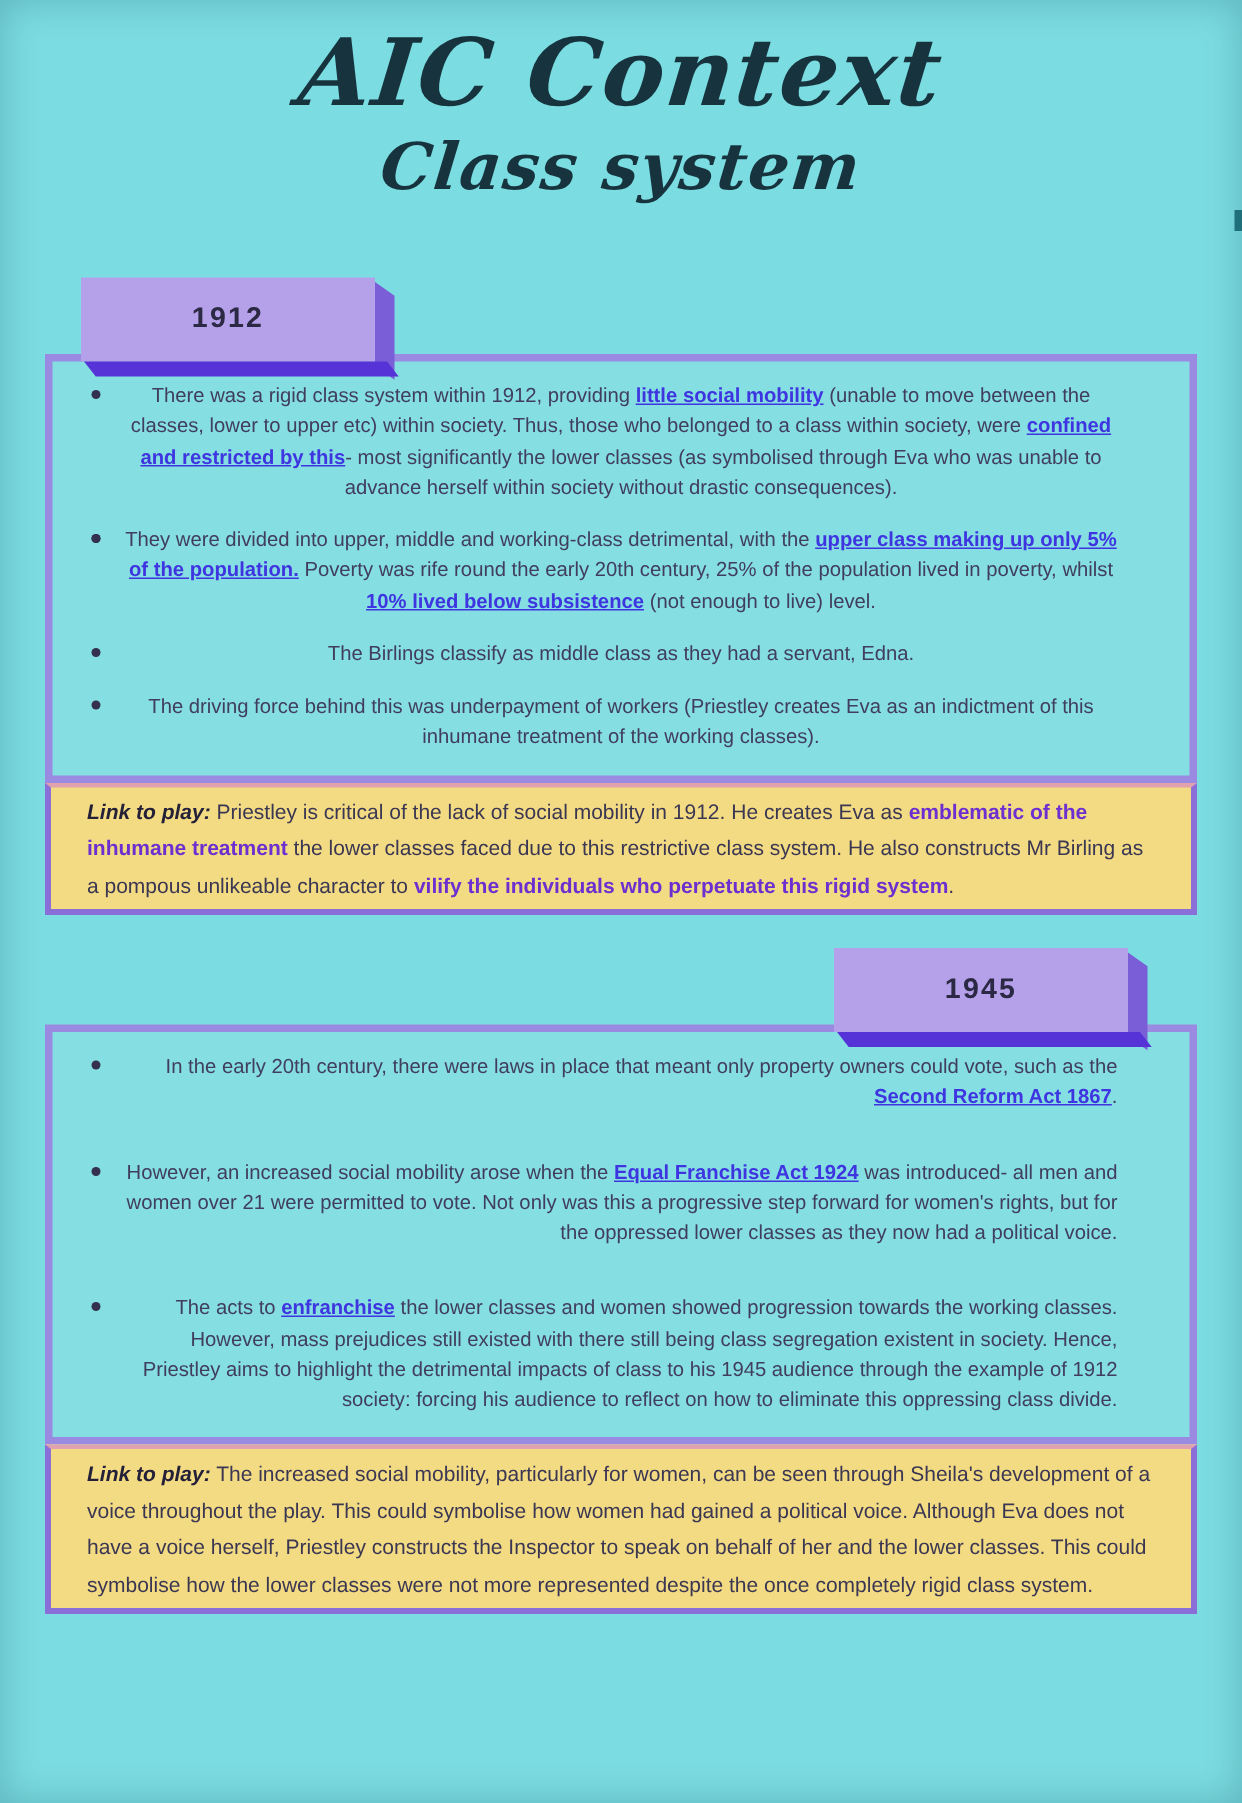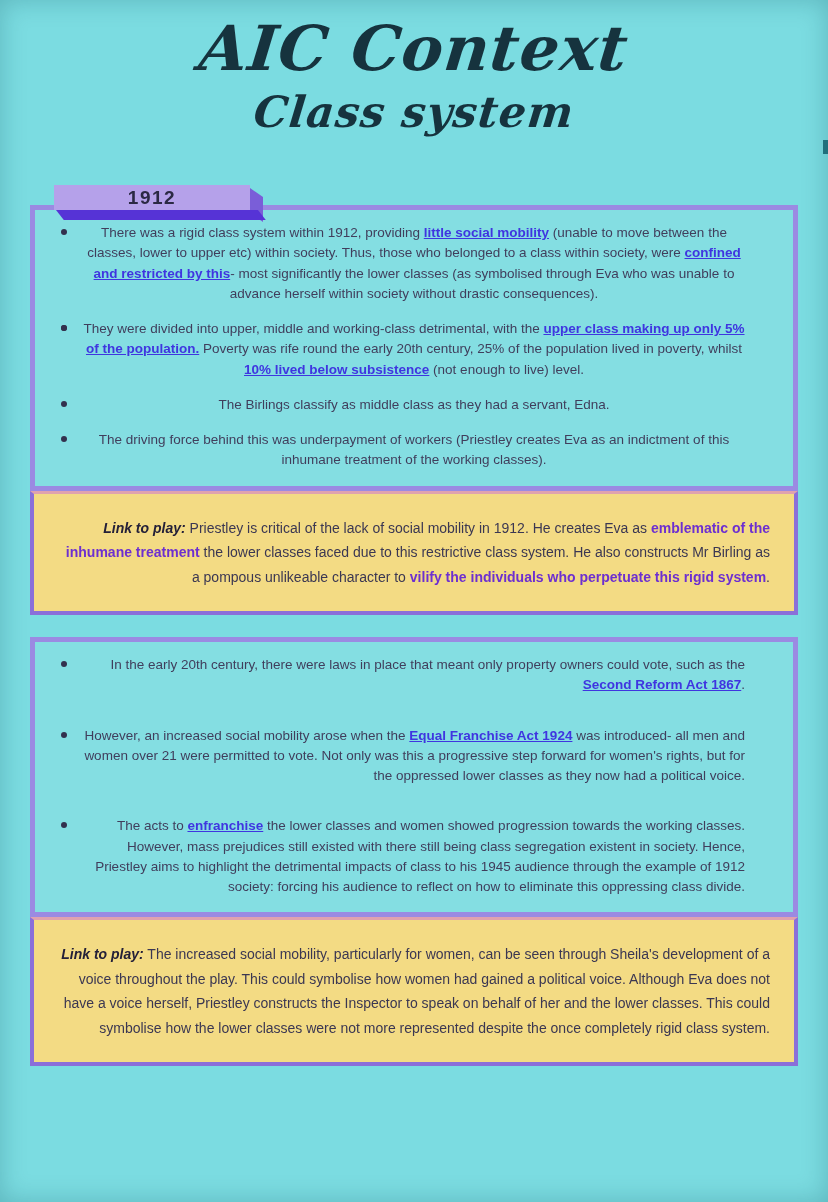--- a/index.html
+++ b/index.html
@@ -19,21 +19,21 @@
   .subtitle{
     text-align:center;font-family:"DejaVu Serif",serif;font-style:italic;font-weight:700;
     font-size:43px;color:#16333e;margin:6px 40px 0;transform:skewX(-6deg);letter-spacing:1px;
   }
 
   .section{margin:0 30px;position:relative;}
   .section-1912{margin-top:48px;}
   .section-1945{margin-top:22px;}
 
   .ribbon{
-    position:relative;z-index:3;width:196px;height:25px;background:#b5a1ea;
+    position:relative;z-index:3;width:196px;height:56px;background:#b5a1ea;
     display:flex;align-items:center;justify-content:center;
     font-weight:bold;font-size:19px;color:#2b2944;letter-spacing:1.5px;
     margin-bottom:-5px;
   }
   .ribbon.left{margin-left:24px;}
   .ribbon.right{margin-left:auto;margin-right:46px;}
   .ribbon::before{ 
     content:"";position:absolute;top:3px;right:-13px;width:13px;height:100%;
     background:#7a5ed8;transform:skewY(35deg);transform-origin:left top;
   }
@@ -51,21 +51,21 @@
     position:relative;padding:0 30px;text-align:center;
     font-size:13.5px;line-height:1.5;color:#403e5c;margin-bottom:15px;
   }
   .section-1945 .bullet{margin-bottom:30px;text-align:right;}
   .bullet:last-child{margin-bottom:5px;}
   .dot{position:absolute;left:8px;top:6px;width:6px;height:6px;border-radius:50%;background:#33314e;}
 
   .note-box{
     position:relative;z-index:2;
     border:4px solid #8a6fd9;border-top:3px solid #e0a2ae;
-    background:#f3db84;padding:22px 24px;text-align:right;
+    background:#f3db84;padding:4px 24px;text-align:left;
     font-size:14px;line-height:1.75;color:#3b3752;
   }
   .note-label{font-weight:bold;font-style:italic;color:#242038;}
 
   .run-blue{color:#3f35e0;font-weight:bold;text-decoration:underline;}
   .run-purple{color:#6d2fd0;font-weight:bold;}
 </style>
 </head>
 <body>
 
@@ -99,20 +99,23 @@
       <span class="dot"></span>
       <span><span>The driving force behind this was underpayment of workers (Priestley creates Eva as an indictment of this inhumane treatment of the working classes).</span></span>
     </div>
   </div>
   <div class="note-box">
     <span class="note-label">Link to play:</span><span><span> Priestley is critical of the lack of social mobility in 1912. He creates Eva as </span><span class="run-purple">emblematic of the inhumane treatment</span><span> the lower classes faced due to this restrictive class system. He also constructs Mr Birling as a pompous unlikeable character to </span><span class="run-purple">vilify the individuals who perpetuate this rigid system</span><span>.</span></span>
   </div>
 </section>
 
 <section class="section section-1945">
+  <div class="ribbon right">
+    <span>1945</span>
+  </div>
   <div class="content-box">
     <div class="bullet">
       <span class="dot"></span>
       <span><span>In the early 20th century, there were laws in place that meant only property owners could vote, such as the </span><span class="run-blue">Second Reform Act 1867</span><span>.</span></span>
     </div>
     <div class="bullet">
       <span class="dot"></span>
       <span><span>However, an increased social mobility arose when the </span><span class="run-blue">Equal Franchise Act 1924</span><span> was introduced- all men and women over 21 were permitted to vote. Not only was this a progressive step forward for women's rights, but for the oppressed lower classes as they now had a political voice.</span></span>
     </div>
     <div class="bullet">

